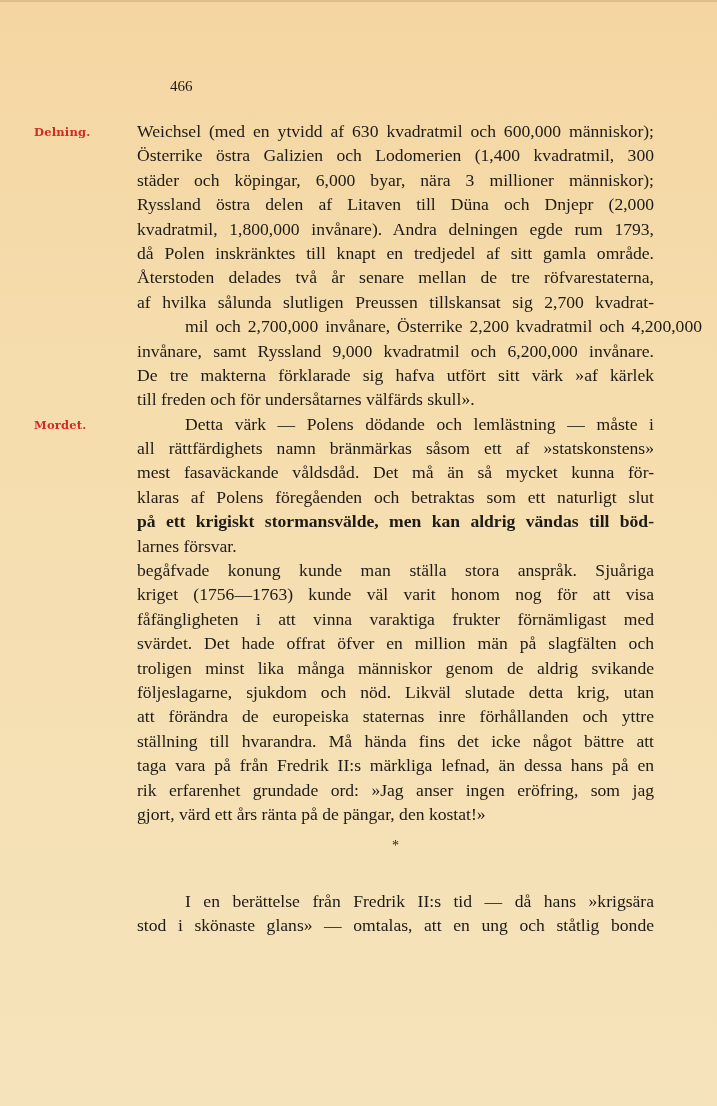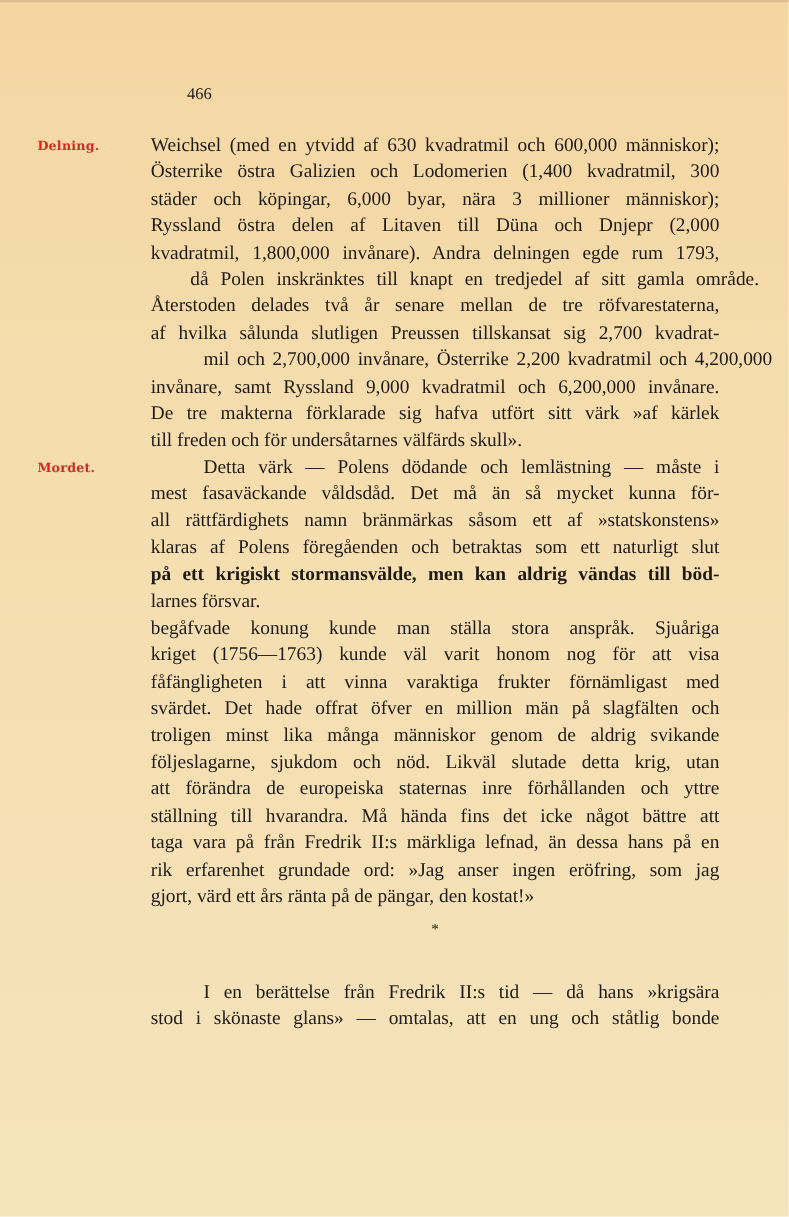--- a/index.html
+++ b/index.html
@@ -85,36 +85,36 @@
 
   <div>
     <div class="line">
       <span class="margin-note">Delning.</span>
       <span style="display: inline-block; width: 517px; text-align: justify; text-align-last: justify;">Weichsel (med en ytvidd af 630 kvadratmil och 600,000 människor);</span>
     </div>
     <div class="line"><span style="display: inline-block; width: 517px; text-align: justify; text-align-last: justify;">Österrike östra Galizien och Lodomerien (1,400 kvadratmil, 300</span></div>
     <div class="line"><span style="display: inline-block; width: 517px; text-align: justify; text-align-last: justify;">städer och köpingar, 6,000 byar, nära 3 millioner människor);</span></div>
     <div class="line"><span style="display: inline-block; width: 517px; text-align: justify; text-align-last: justify;">Ryssland östra delen af Litaven till Düna och Dnjepr (2,000</span></div>
     <div class="line"><span style="display: inline-block; width: 517px; text-align: justify; text-align-last: justify;">kvadratmil, 1,800,000 invånare). Andra delningen egde rum 1793,</span></div>
-    <div class="line"><span style="display: inline-block; width: 517px; text-align: justify; text-align-last: justify; margin-left: 36px;">då Polen inskränktes till knapt en tredjedel af sitt gamla område.</span></div>
+    <div class="line"><span style="display: inline-block; width: 517px; text-align: justify; text-align-last: justify;">då Polen inskränktes till knapt en tredjedel af sitt gamla område.</span></div>
     <div class="line"><span style="display: inline-block; width: 517px; text-align: justify; text-align-last: justify;">Återstoden delades två år senare mellan de tre röfvarestaterna,</span></div>
     <div class="line"><span style="display: inline-block; width: 517px; text-align: justify; text-align-last: justify;">af hvilka sålunda slutligen Preussen tillskansat sig 2,700 kvadrat-</span></div>
     <div class="line"><span style="display: inline-block; width: 517px; text-align: justify; text-align-last: justify; margin-left: 48px;">mil och 2,700,000 invånare, Österrike 2,200 kvadratmil och 4,200,000</span></div>
     <div class="line"><span style="display: inline-block; width: 517px; text-align: justify; text-align-last: justify;">invånare, samt Ryssland 9,000 kvadratmil och 6,200,000 invånare.</span></div>
     <div class="line"><span style="display: inline-block; width: 517px; text-align: justify; text-align-last: justify;">De tre makterna förklarade sig hafva utfört sitt värk »af kärlek</span></div>
     <div class="line last"><span>till freden och för undersåtarnes välfärds skull».</span></div>
   </div>
 
   <div>
     <div class="line indent">
       <span class="margin-note">Mordet.</span>
       <span style="display: inline-block; width: 469px; text-align: justify; text-align-last: justify;">Detta värk — Polens dödande och lemlästning — måste i</span>
     </div>
+    <div class="line"><span style="display: inline-block; width: 517px; text-align: justify; text-align-last: justify;">all rättfärdighets namn bränmärkas såsom ett af »statskonstens»</span></div>
     <div class="line"><span style="display: inline-block; width: 517px; text-align: justify; text-align-last: justify;">mest fasaväckande våldsdåd. Det må än så mycket kunna för-</span></div>
-    <div class="line"><span style="display: inline-block; width: 517px; text-align: justify; text-align-last: justify;">all rättfärdighets namn bränmärkas såsom ett af »statskonstens»</span></div>
     <div class="line"><span style="display: inline-block; width: 517px; text-align: justify; text-align-last: justify;">klaras af Polens föregåenden och betraktas som ett naturligt slut</span></div>
     <div class="line"><span style="display: inline-block; width: 517px; text-align: justify; text-align-last: justify; font-weight: bold;">på ett krigiskt stormansvälde, men kan aldrig vändas till böd-</span></div>
     <div class="line last"><span>larnes försvar.</span></div>
   </div>
 
   <div>
     <div class="line"><span style="display: inline-block; width: 517px; text-align: justify; text-align-last: justify;">begåfvade konung kunde man ställa stora anspråk. Sjuåriga</span></div>
     <div class="line"><span style="display: inline-block; width: 517px; text-align: justify; text-align-last: justify;">kriget (1756—1763) kunde väl varit honom nog för att visa</span></div>
     <div class="line"><span style="display: inline-block; width: 517px; text-align: justify; text-align-last: justify;">fåfängligheten i att vinna varaktiga frukter förnämligast med</span></div>
     <div class="line"><span style="display: inline-block; width: 517px; text-align: justify; text-align-last: justify;">svärdet. Det hade offrat öfver en million män på slagfälten och</span></div>

